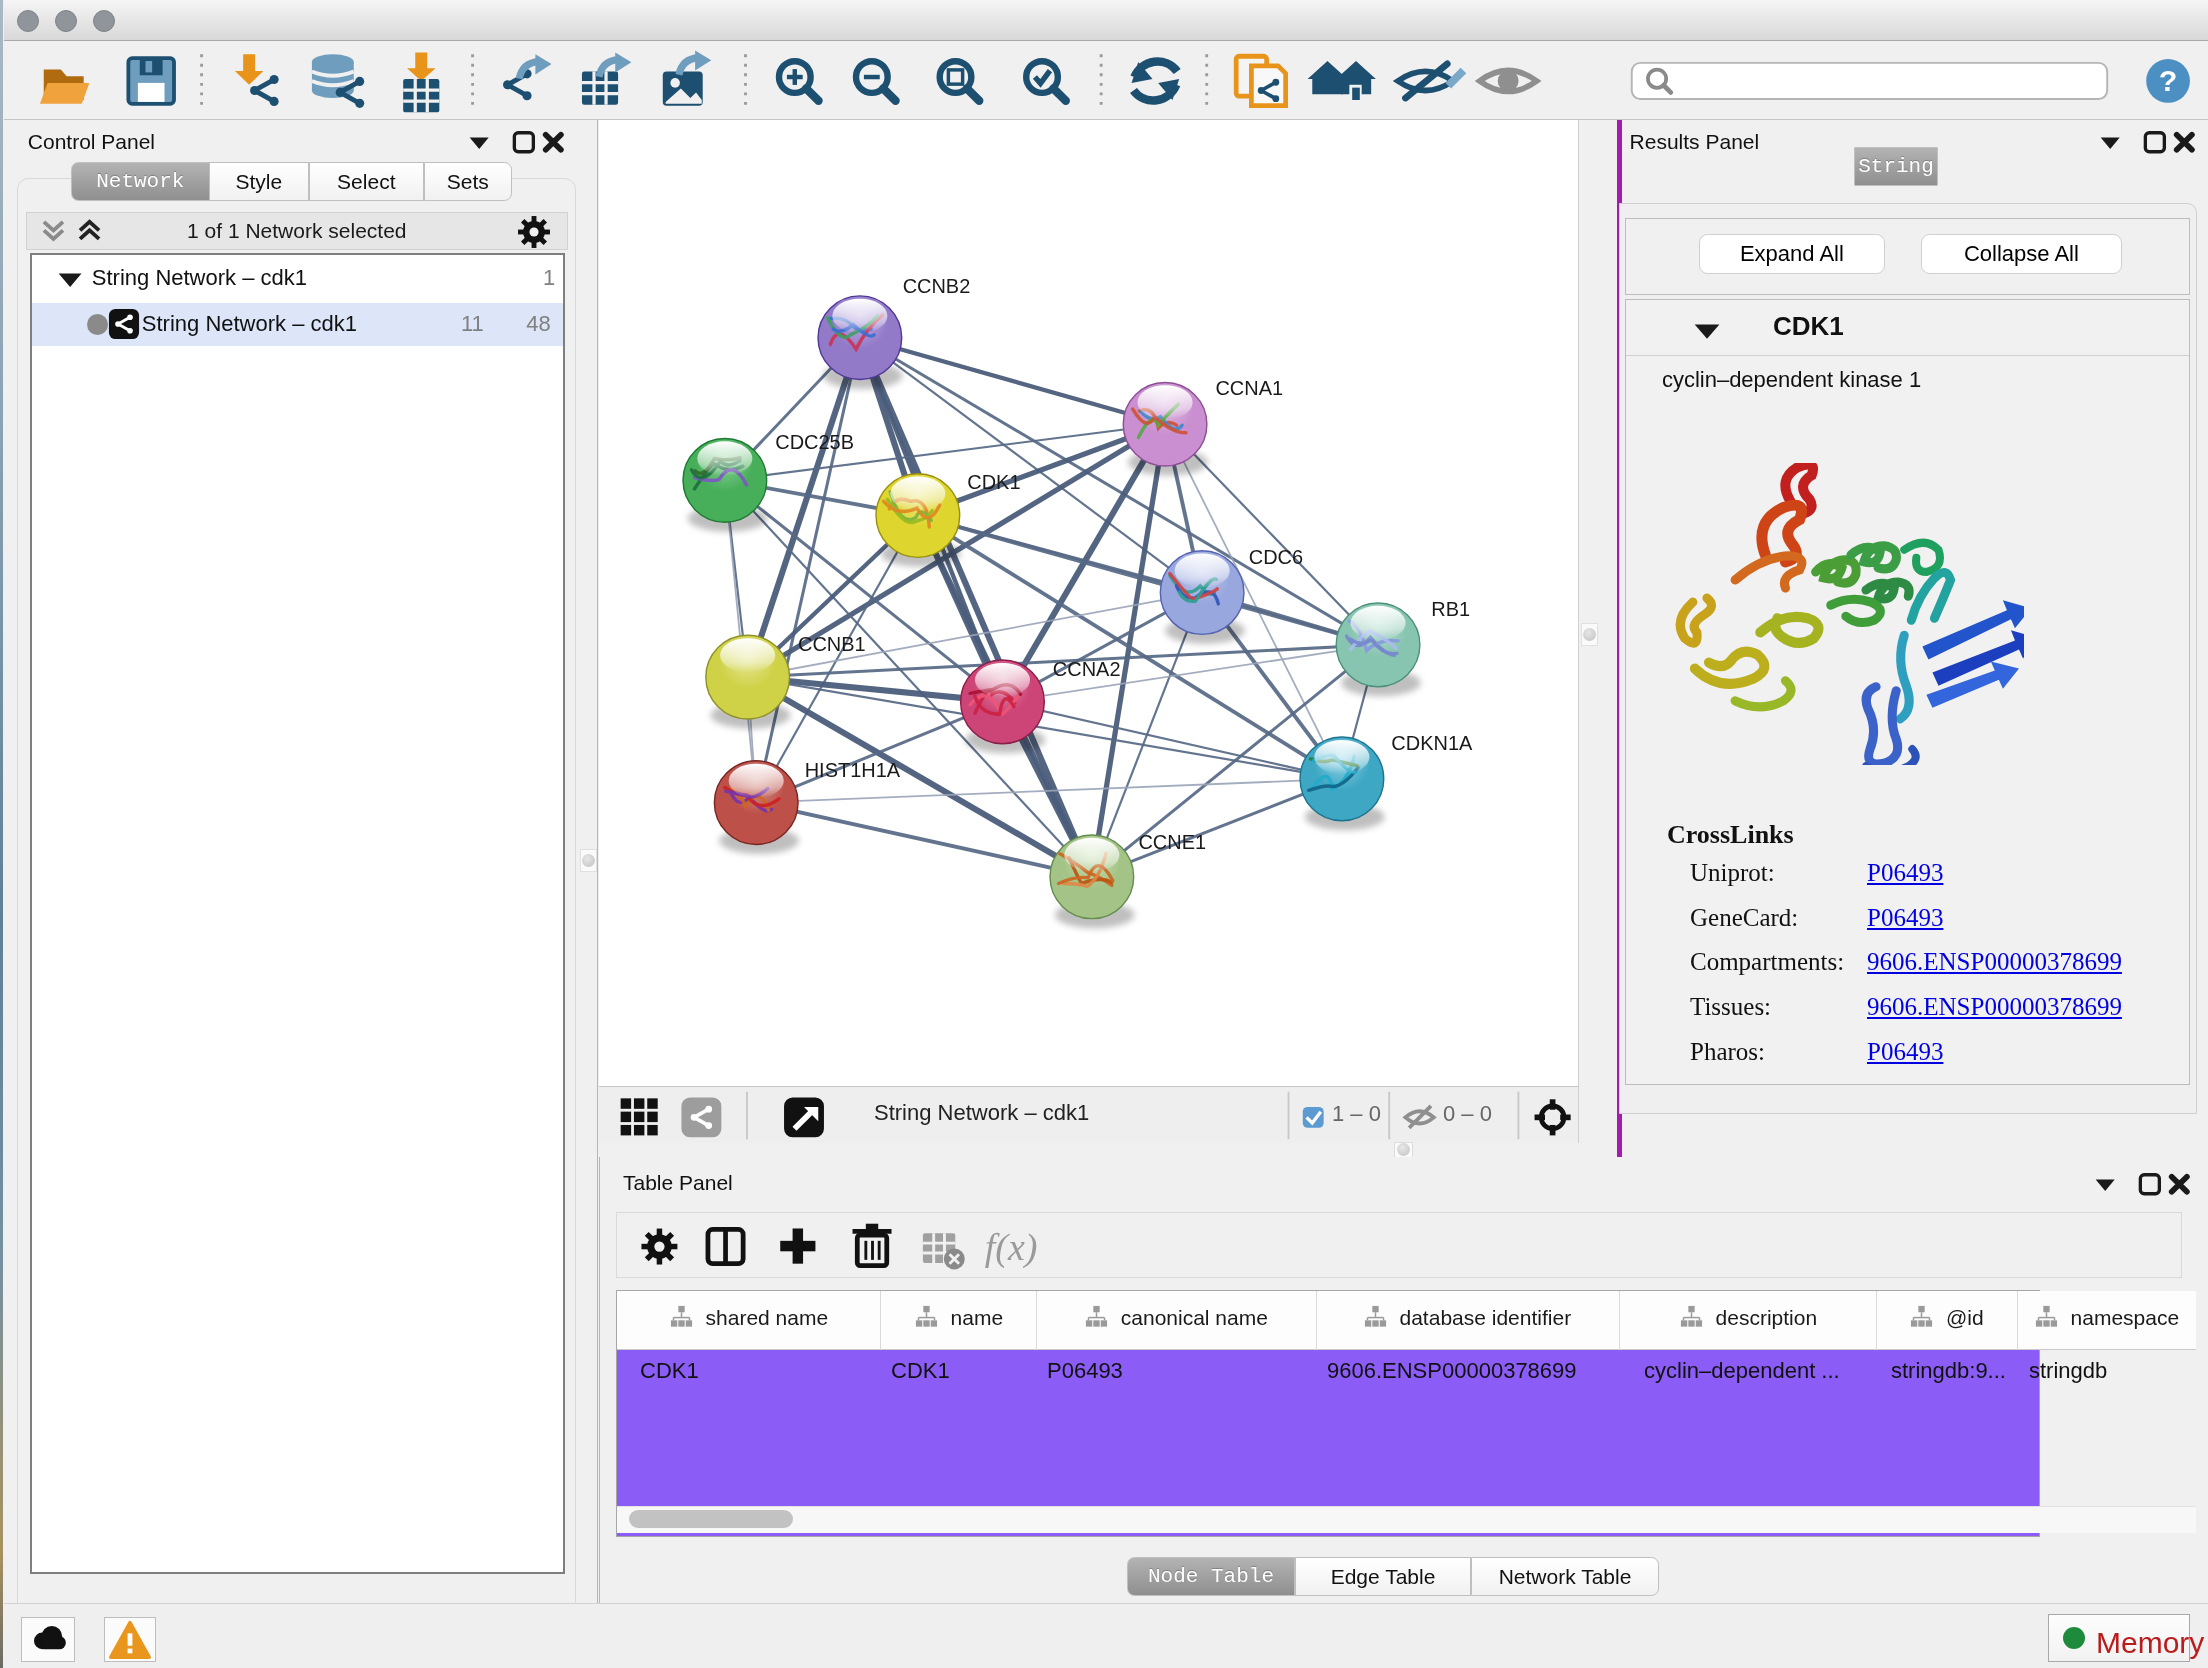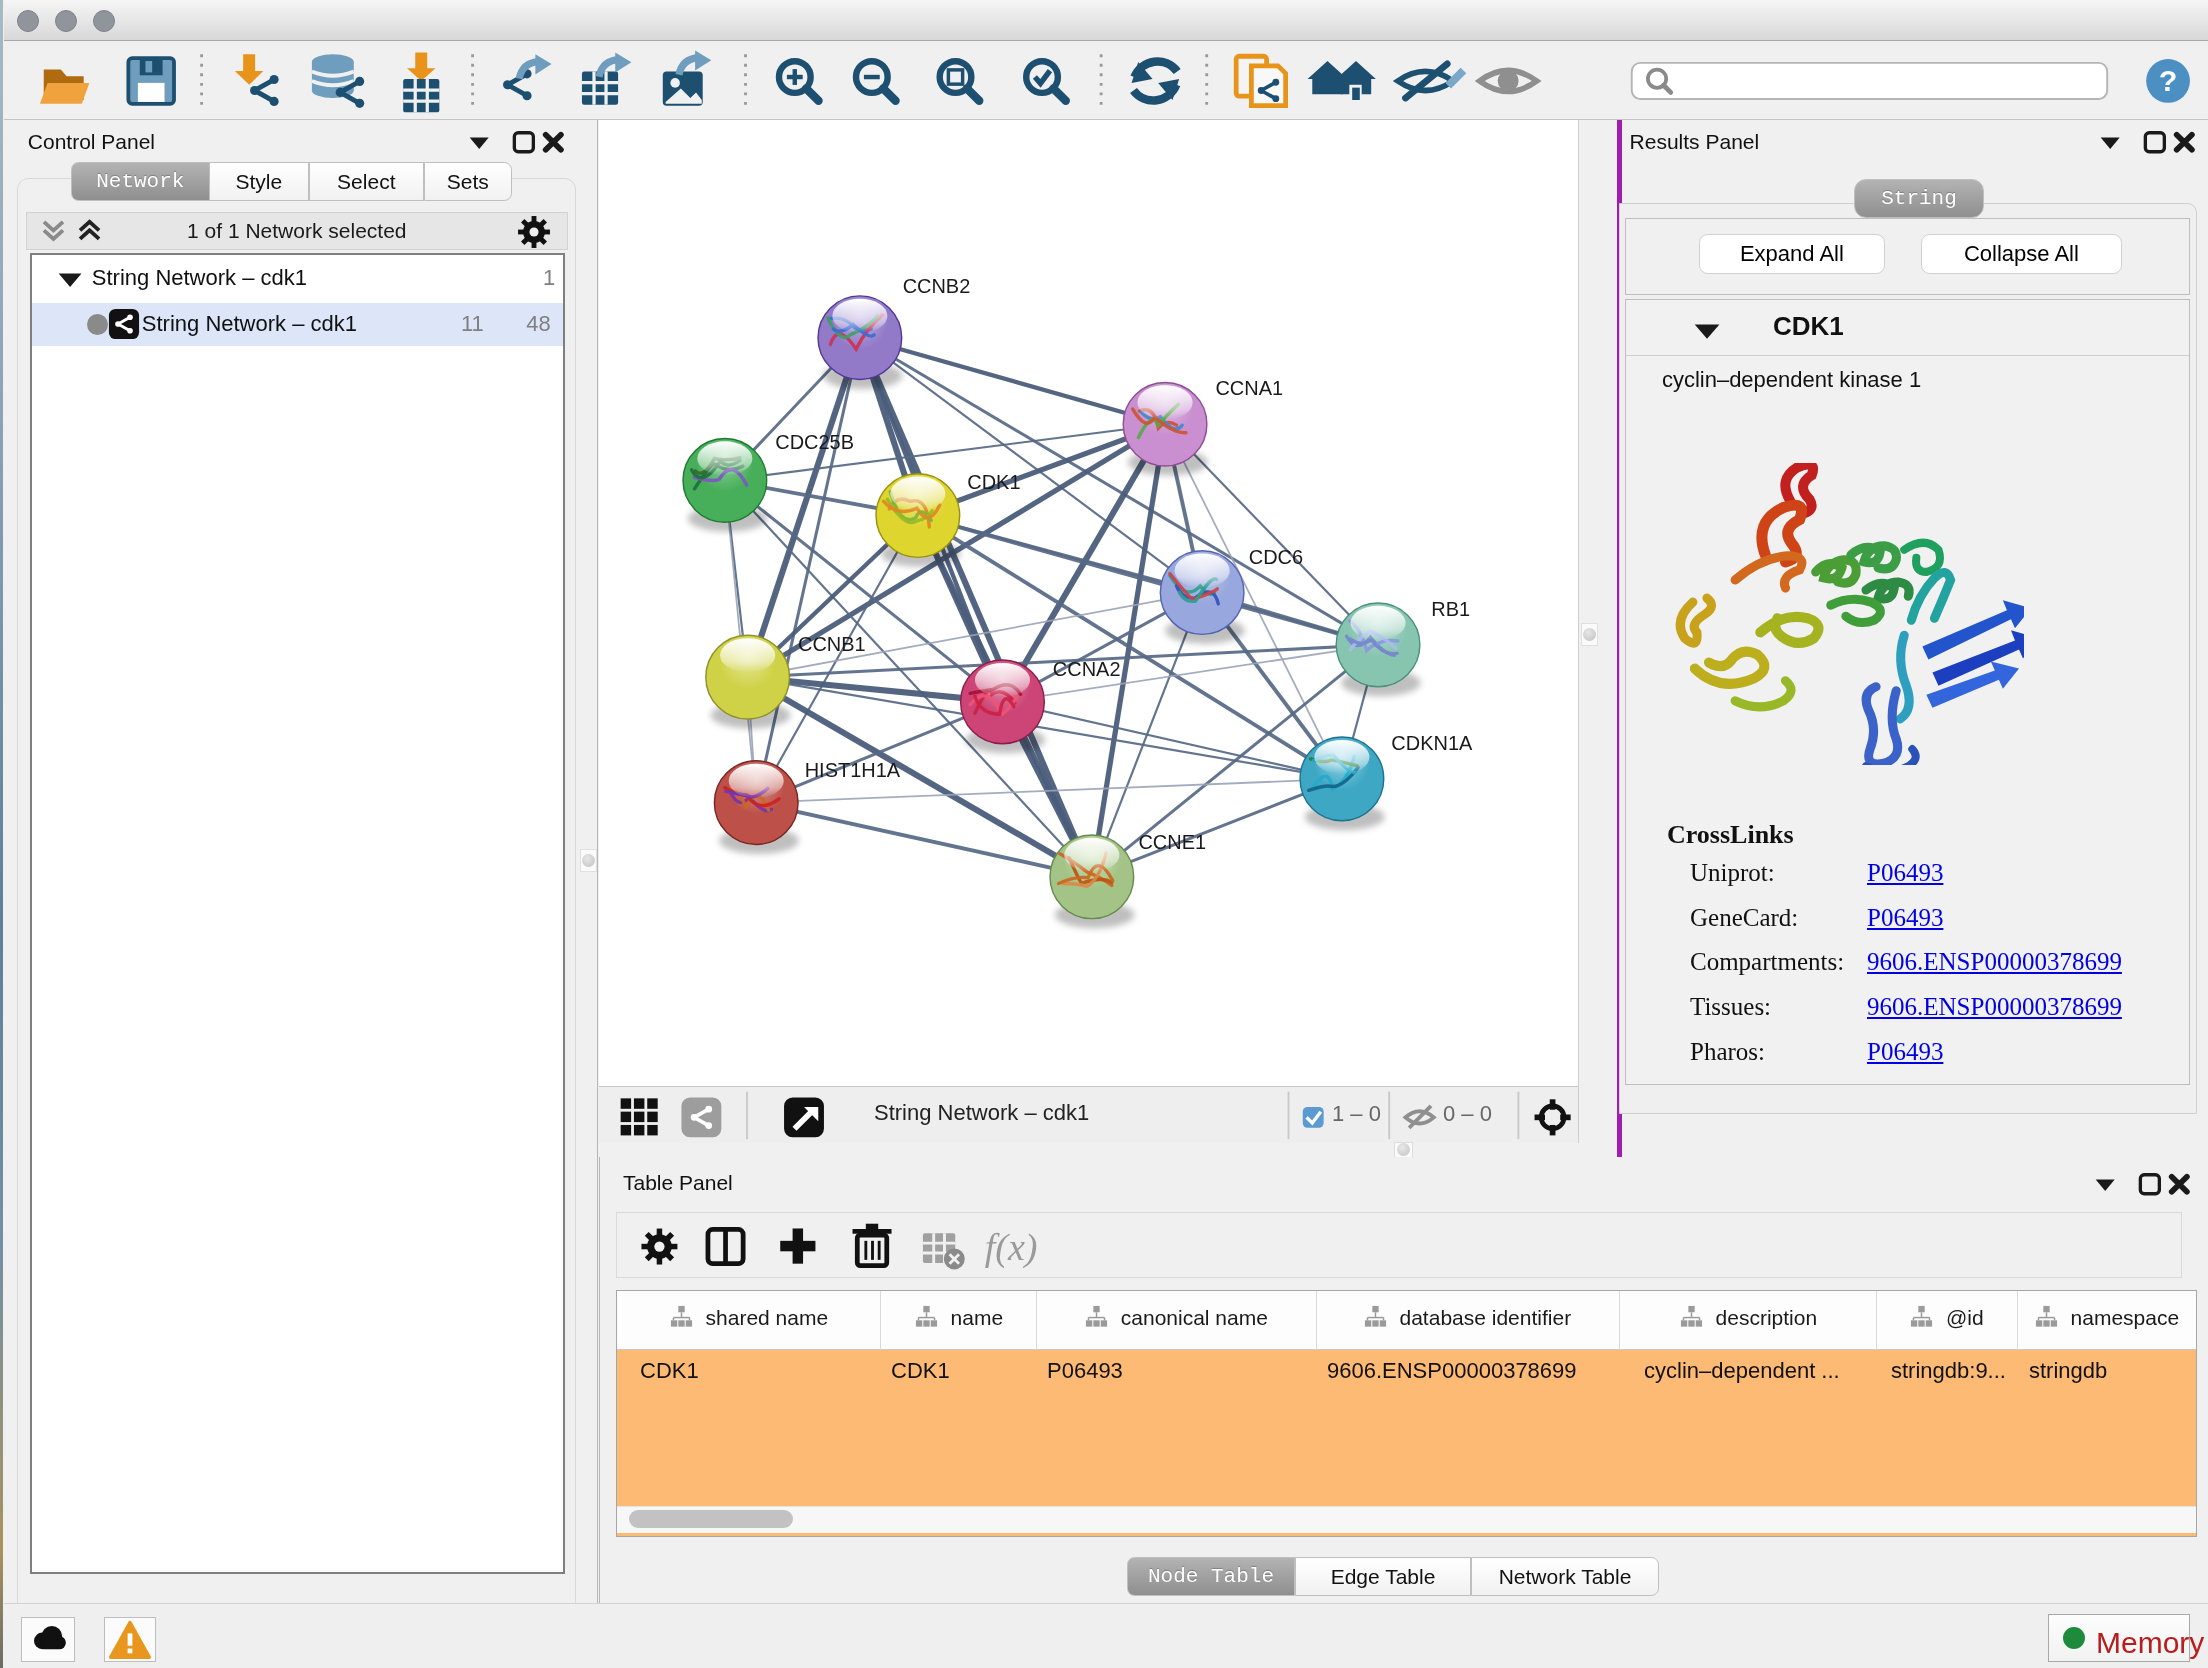--- a/index.html
+++ b/index.html
@@ -478,21 +478,21 @@
 <div class="abs" style="left:582px;top:854px;width:13.3px;height:13.3px;border-radius:50%;background:radial-gradient(circle at 40% 35%,#e6e6e6,#c0c0c0)"></div>
 <div class="abs" style="left:1581px;top:623px;width:17px;height:23px;background:#fafafa;border:1px solid #e0e0e0"></div>
 <div class="abs" style="left:1583px;top:628px;width:13.3px;height:13.3px;border-radius:50%;background:radial-gradient(circle at 40% 35%,#e6e6e6,#c0c0c0)"></div>
 <div class="abs" style="left:1617px;top:120px;width:592px;height:1037px;background:#f0f0f0;border-left:5px solid #a21caf">
     <div class="ptitle abs" style="left:7.6px;top:9.5px">Results Panel</div>
     <svg width="114" height="28.5" viewBox="0 0 120 30" style="position:absolute;left:473px;top:7.6px">
       <path d="M6 10 L26 10 L16 22 Z" fill="#1a1a1a"></path>
       <rect x="53" y="5" width="20" height="20" rx="4" fill="none" stroke="#1a1a1a" stroke-width="3.5"></rect>
       <path d="M86 7 L102 23 M102 7 L86 23" stroke="#1a1a1a" stroke-width="6" stroke-linecap="round"></path>
     </svg>
-    <div class="tab tabsel" style="left:232px;top:59px;width:130px;border-radius:12px">String</div>
+    <div class="tab tabsel" style="left:232px;top:27px;width:84px;border-radius:1px">String</div>
     <div class="abs" style="left:-2.9px;top:83px;width:578px;height:911px;background:#efefef;border:1px solid #cfcfcf;border-radius:0 9.5px 0 0"></div>
     <div class="abs" style="left:2.9px;top:98px;width:565px;height:77px;border:1.9px solid #bdbdbd;background:#f0f0f0">
       <div class="abs" style="left:73px;top:15px;width:186px;height:40px;background:#ffffff;border:1px solid #cfcfcf;border-radius:8.6px;text-align:center;line-height:38px;font-size:22px">Expand All</div>
       <div class="abs" style="left:295px;top:15px;width:201px;height:40px;background:#ffffff;border:1px solid #cfcfcf;border-radius:8.6px;text-align:center;line-height:38px;font-size:22px">Collapse All</div>
     </div>
     <div class="abs" style="left:2.9px;top:179px;width:565px;height:786px;border:1.9px solid #bdbdbd;background:#f1f1f1">
       <svg width="38" height="28.5" viewBox="0 0 40 30" style="position:absolute;left:63px;top:17px">
         <path d="M6 8 L32 8 L19 23 Z" fill="#1a1a1a"></path>
       </svg>
       <div class="abs" style="left:147px;top:11.4px;font-size:26px;font-weight:bold;color:#111">CDK1</div>
@@ -566,21 +566,21 @@
     <line x1="304" y1="28" x2="304" y2="48" stroke="#111111" stroke-width="3"></line>
     <rect x="350" y="20" width="34" height="31.28" rx="2.04" fill="#a0a0a0"></rect>
     <line x1="361.3333333333333" y1="20" x2="361.3333333333333" y2="51.28" stroke="#f0f0f0" stroke-width="3.06"></line>
     <line x1="350" y1="30.42666666666667" x2="384" y2="30.42666666666667" stroke="#f0f0f0" stroke-width="3.06"></line>
     <line x1="372.6666666666667" y1="20" x2="372.6666666666667" y2="51.28" stroke="#f0f0f0" stroke-width="3.06"></line>
     <line x1="350" y1="40.85333333333334" x2="384" y2="40.85333333333334" stroke="#f0f0f0" stroke-width="3.06"></line>
     <circle cx="383" cy="47" r="11" fill="#8a8a8a"></circle>
     <path d="M378 42 L388 52 M388 42 L378 52" stroke="#f0f0f0" stroke-width="3"></path>
     <text x="415" y="48" font-family="Liberation Serif, serif" font-style="italic" font-size="40" fill="#9a9a9a">f(x)</text>
   </svg>
-<div class="abs" style="left:616px;top:1290px;width:1581px;height:247px;background:#fdba74;border:1px solid #a6a6a6">
+<div class="abs" style="left:616px;top:1290px;width:1424px;height:247px;background:#8b5cf6;border:1px solid #a6a6a6">
     <div class="abs" style="left:0;top:0;width:1579px;height:59px;background:#fdfdfd;border-bottom:1px solid #c9c9c9"></div>
     <div class="gridline" style="left:263px;top:0;width:1px;height:59px"></div>
     <div class="gridline" style="left:419px;top:0;width:1px;height:59px"></div>
     <div class="gridline" style="left:699px;top:0;width:1px;height:59px"></div>
     <div class="gridline" style="left:1002px;top:0;width:1px;height:59px"></div>
     <div class="gridline" style="left:1259px;top:0;width:1px;height:59px"></div>
     <div class="gridline" style="left:1400px;top:0;width:1px;height:59px"></div>
     <div class="abs" style="left:0px;top:13.3px;width:263px;text-align:center;font-size:21px;color:#1a1a1a"><svg width="25" height="25" viewBox="0 0 26 26" style="vertical-align:-3.8px">
         <rect x="9.7" y="2" width="6.6" height="6.6" fill="#9a9a9a"></rect>
         <line x1="13.0" y1="8.6" x2="13.0" y2="14.100000000000001" stroke="#9a9a9a" stroke-width="1.54"></line>

